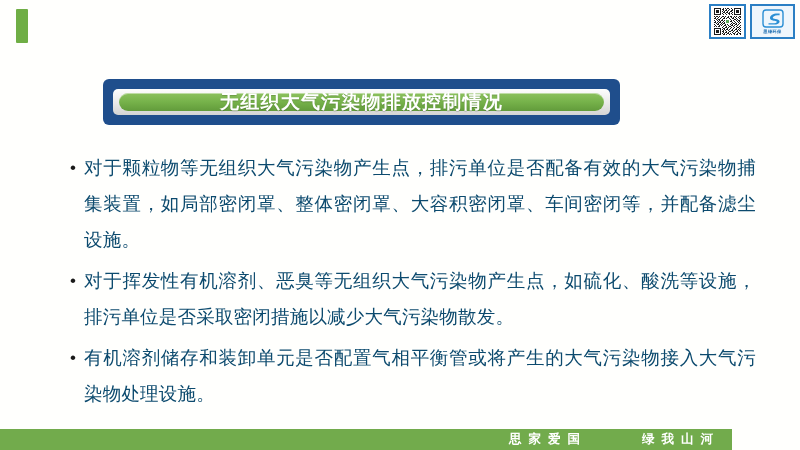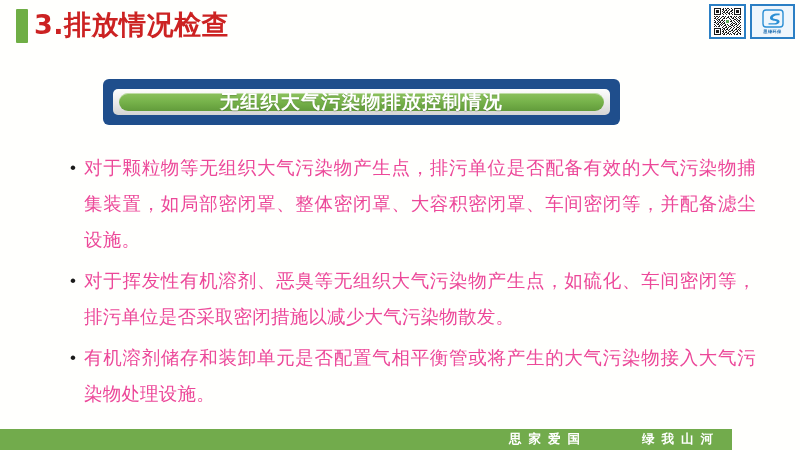--- a/index.html
+++ b/index.html
@@ -151,21 +151,21 @@
     color: #1a1a1a;
     line-height: 36px;
     text-align: left;
     padding-left: 4px;
     box-sizing: border-box;
   }
   .bullet-text {
     flex: 1;
     font-size: 18.5px;
     line-height: 36px;
-    color: #ec4899;
+    color: #0c4a6e;
     text-align: justify;
     text-justify: inter-ideograph;
     letter-spacing: 0.2px;
     font-family: "DejaVu Sans", "Liberation Sans", sans-serif;
   }
 
   
   #slide-footer {
     position: absolute;
     left: 0;
@@ -190,21 +190,20 @@
   }
   #footer-phrase-right {
     margin-right: 12px;
   }
 </style>
 </head>
 <body>
 
 <div id="slide-header">
   <div id="title-accent-bar"></div>
-  <div id="page-title">3.排放情况检查</div>
 
   <div id="header-badges">
 
     <div class="badge-box" id="qr-code-badge">
       <svg id="qr-code-icon" viewBox="0 0 29 29" shape-rendering="crispEdges">
         <rect width="29" height="29" fill="#ffffff"></rect>
         <g fill="#1c1c1c">
           <rect x="1" y="1" width="7" height="7"></rect>
             <rect x="2" y="2" width="5" height="5" fill="#ffffff"></rect>
             <rect x="3" y="3" width="3" height="3"></rect>
@@ -431,21 +430,21 @@
 
 <div id="content-body">
 
   <div class="bullet-item">
     <span class="bullet-marker">•</span>
     <span class="bullet-text">对于颗粒物等无组织大气污染物产生点，排污单位是否配备有效的大气污染物捕集装置，如局部密闭罩、整体密闭罩、大容积密闭罩、车间密闭等，并配备滤尘设施。</span>
   </div>
 
   <div class="bullet-item">
     <span class="bullet-marker">•</span>
-    <span class="bullet-text">对于挥发性有机溶剂、恶臭等无组织大气污染物产生点，如硫化、车间密闭等，排污单位是否采取密闭措施以减少大气污染物散发。</span>
+    <span class="bullet-text">对于挥发性有机溶剂、恶臭等无组织大气污染物产生点，如硫化、酸洗等设施，排污单位是否采取密闭措施以减少大气污染物散发。</span>
   </div>
 
   <div class="bullet-item">
     <span class="bullet-marker">•</span>
     <span class="bullet-text">有机溶剂储存和装卸单元是否配置气相平衡管或将产生的大气污染物接入大气污染物处理设施。</span>
   </div>
 
 </div>
 
 <div id="slide-footer">

